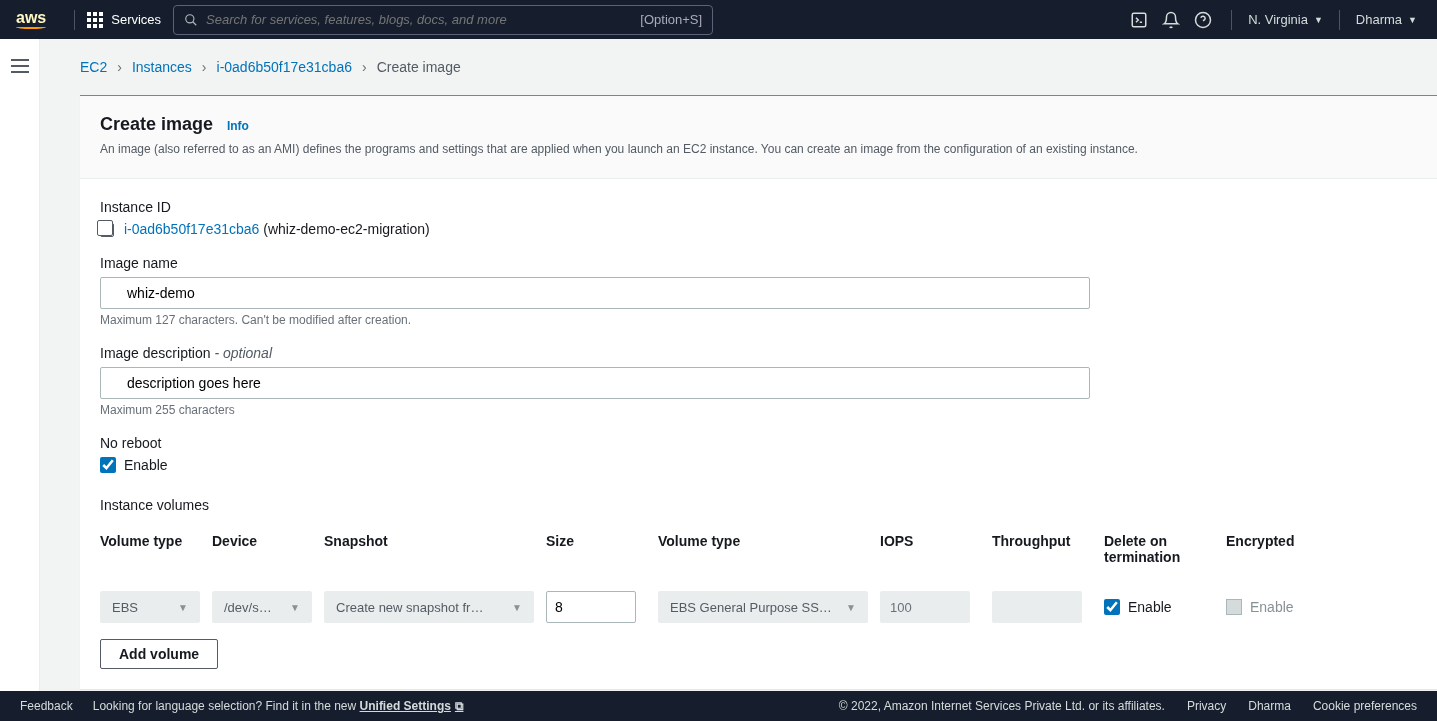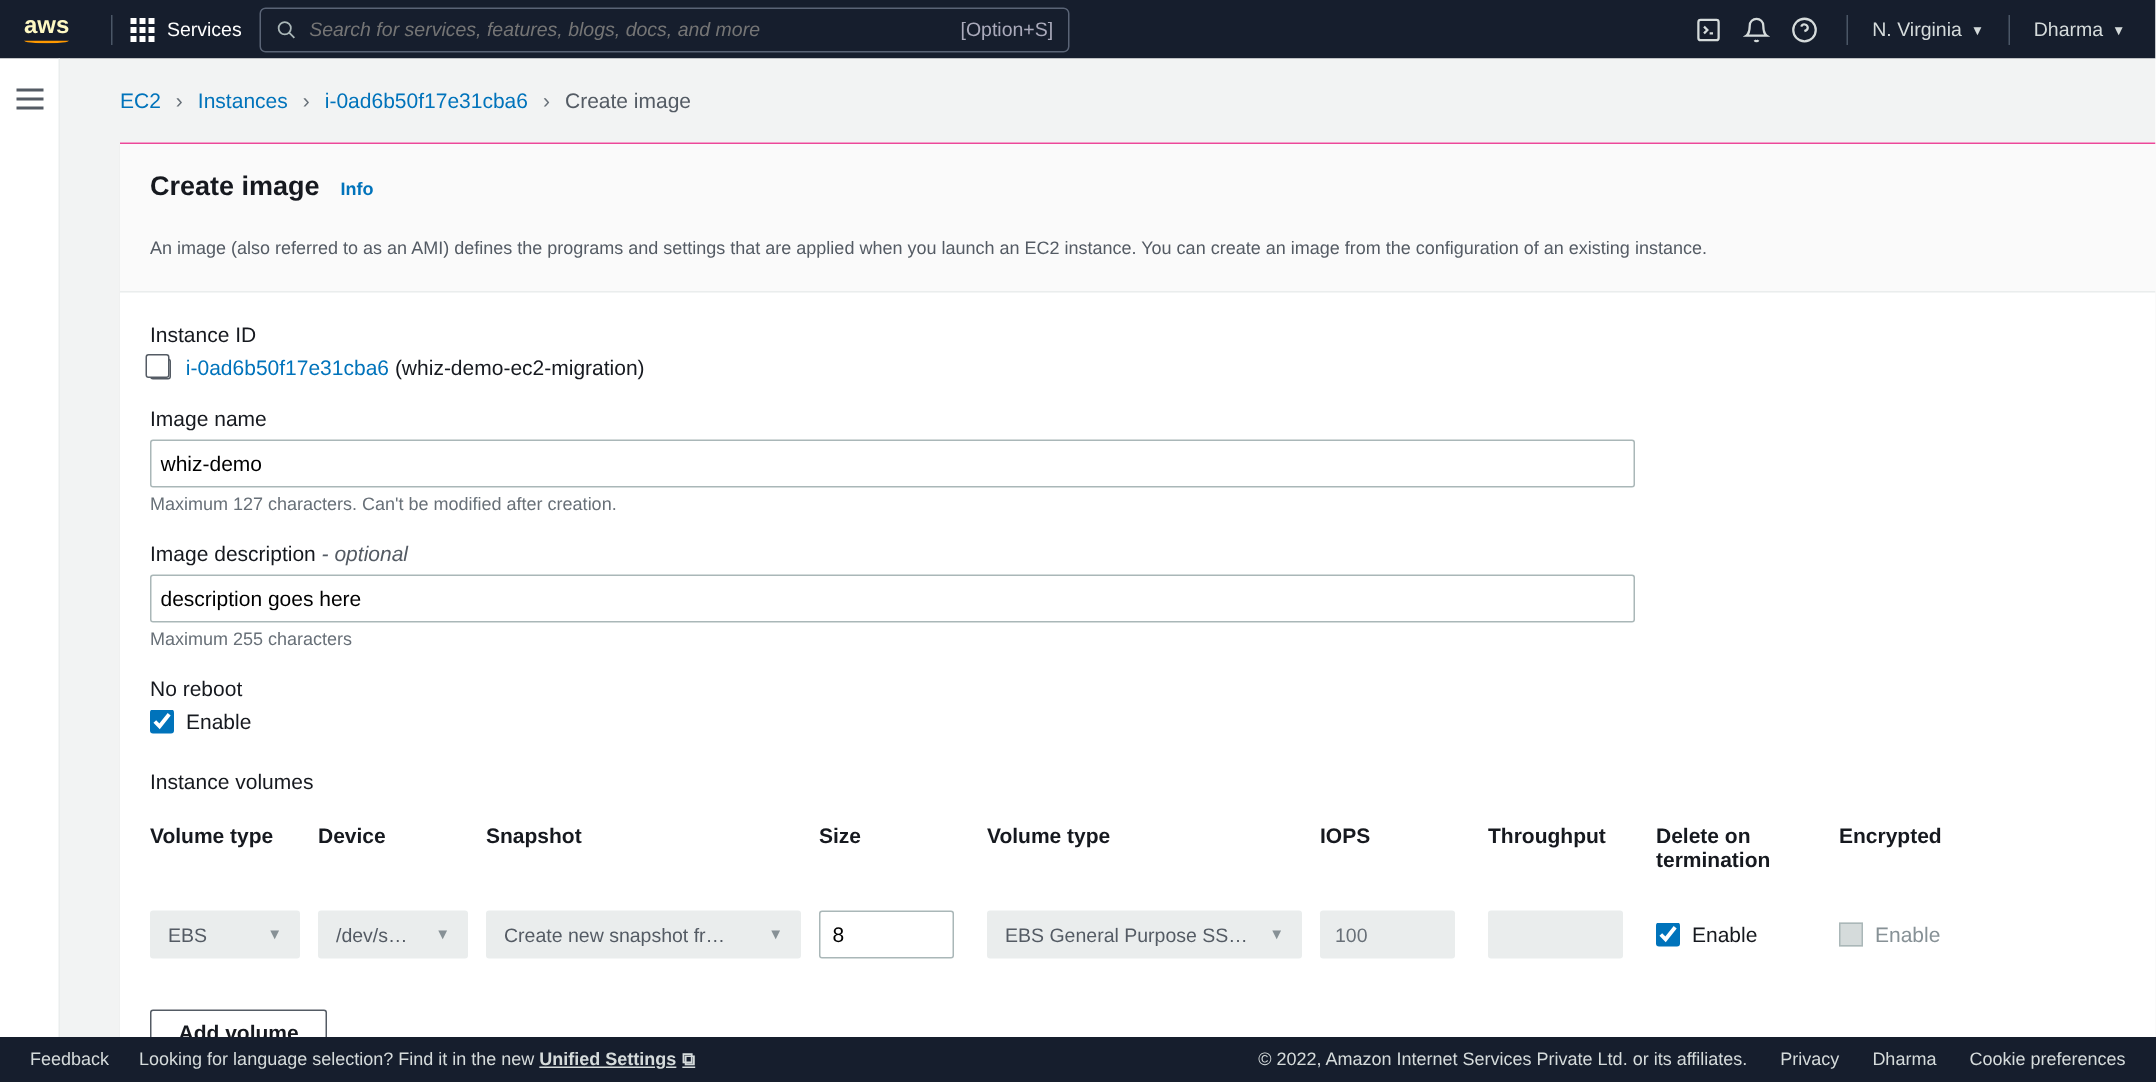--- a/index.html
+++ b/index.html
@@ -32,51 +32,51 @@
 .content { flex:1; background:#f2f3f3; padding:0 0 30px 0; }
 .breadcrumb { padding:20px 40px; font-size:14px; display:flex; align-items:center; gap:10px;}
 .breadcrumb a { color:#0073bb; text-decoration:none; cursor:pointer;}
 .breadcrumb .chev { color:#687078;}
 .breadcrumb .current { color:#545b64; }
 
 .panel { background:#fff; margin:0 0 0 40px; box-shadow:0 1px 1px rgba(0,0,0,0.05); border-top:1px solid #ec4899;}
 .panel-header { padding:18px 20px 20px 20px; background:#fafafa; border-bottom:1px solid #eaeded;}
 .panel-header h1 { font-size:18px; font-weight:700; display:inline; }
 .panel-header .info-link { color:#0073bb; font-size:12px; font-weight:700; margin-left:10px; cursor:pointer;}
-.panel-header p { font-size:12px; color:#545b64; margin-top:22px; line-height:1.4;}
+.panel-header p { font-size:12px; color:#545b64; margin-top:6px; line-height:1.4;}
 
 .form-body { padding:20px; }
 .field-label { font-size:14px; color:#16191f; margin-bottom:6px; }
 .field-label .optional { font-style:italic; color:#545b64;}
 .field-row { margin-bottom:18px; }
 .copy-icon { display:inline-block; width:14px; height:14px; border:1.5px solid #545b64; position:relative; margin-right:6px; vertical-align:middle; border-radius:2px;}
 .copy-icon::after{content:"";position:absolute;width:14px;height:14px;border:1.5px solid #545b64;left:-4px;top:-4px;border-radius:2px;background:#fff;}
 .instance-link { color:#0073bb; text-decoration:none; cursor:pointer;}
 .instance-paren { color:#16191f; }
-.text-input { width:990px; max-width:100%; height:32px; border:1px solid #aab7b8; border-radius:2px; padding:0 6px; font-size:14px; outline:none;}
+.text-input { width:990px; max-width:100%; height:32px; border:1px solid #aab7b8; border-radius:2px; padding:0 26px; font-size:14px; outline:none;}
 .hint { font-size:12px; color:#687078; margin-top:4px;}
 
 .checkbox-row { display:flex; align-items:center; gap:8px; }
 .chk { width:16px; height:16px; cursor:pointer; accent-color:#0073bb;}
 .chk-disabled { width:16px; height:16px; background:#d5dbdb; border:1px solid #aab7b8; display:inline-block;}
 
 
 .vol-section { margin-top:24px;}
 .vol-title { font-size:14px; margin-bottom:20px;}
 .vol-grid { display:grid; grid-template-columns: 100px 100px 210px 100px 210px 100px 100px 110px 80px; gap:12px; align-items:start;}
 .vol-grid .hdr { font-weight:700; font-size:14px; padding-bottom:14px;}
 .select-box { height:32px; background:#eaeded; border:1px solid #eaeded; border-radius:2px; display:flex; align-items:center; justify-content:space-between; padding:0 11px; font-size:13px; color:#545b64; cursor:not-allowed; overflow:hidden;}
 .select-box .txt { white-space:nowrap; overflow:hidden; text-overflow:ellipsis;}
 .select-box .tri { color:#879196; font-size:10px; margin-left:4px;}
 .num-input { height:32px; width:90px; border:1px solid #aab7b8; border-radius:2px; padding:0 8px; font-size:14px;}
 .readonly-box { height:32px; background:#eaeded; border-radius:2px; display:flex; align-items:center; padding:0 10px; color:#687078; font-size:13px; width:90px;}
 .chk-cell { display:flex; align-items:center; gap:8px; height:32px;}
 .chk-cell .disabled-label{color:#879196;}
 
-.add-volume-btn { margin-top:34px; border:1px solid #545b64; background:#fff; padding:6px 18px; font-size:14px; font-weight:700; border-radius:2px; cursor:pointer; color:#16191f;}
+.add-volume-btn { margin-top:16px; border:1px solid #545b64; background:#fff; padding:6px 18px; font-size:14px; font-weight:700; border-radius:2px; cursor:pointer; color:#16191f;}
 
 
 .footer { position:fixed; bottom:0; left:0; right:0; height:30px; background:#161e2d; color:#d5dbdb; display:flex; align-items:center; padding:0 20px; font-size:12px; z-index:10;}
 .footer a { color:#d5dbdb; text-decoration:none; cursor:pointer;}
 .footer .left { display:flex; gap:20px; align-items:center;}
 .footer .left .lang a { font-weight:700; text-decoration:underline;}
 .footer .ext-icon{ margin-left:4px;}
 .footer .spacer{flex:1;}
 .footer .right { display:flex; gap:22px; align-items:center;}
 

